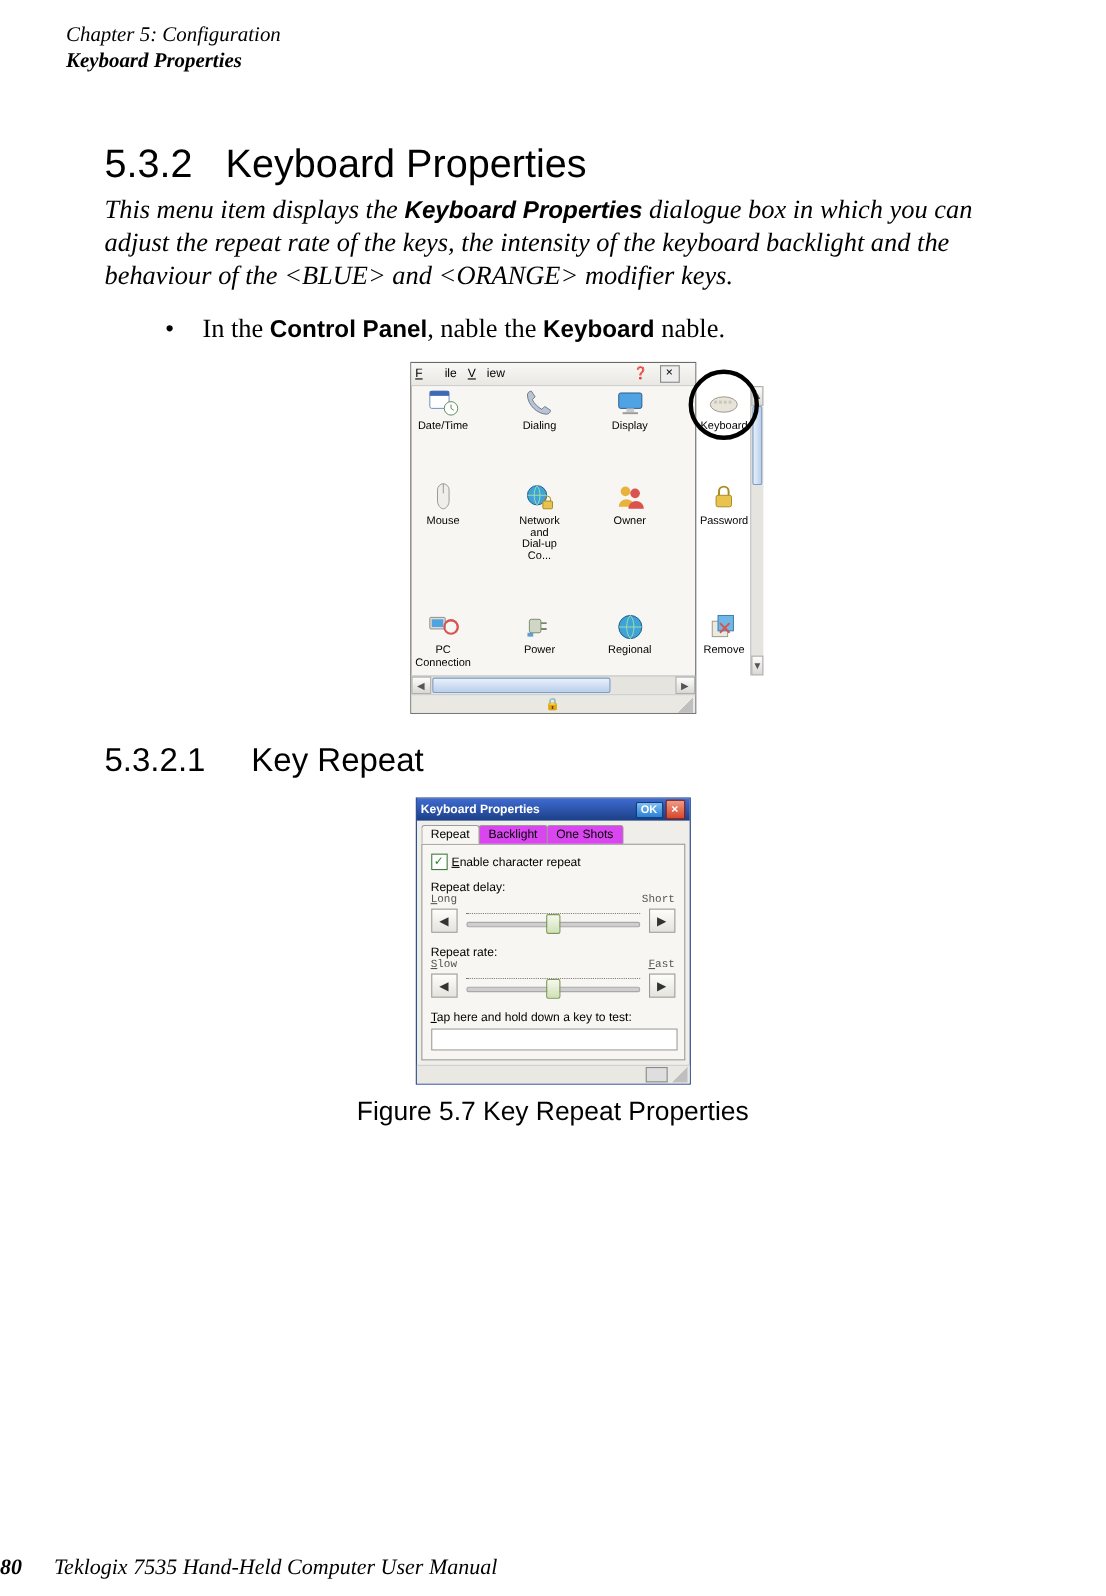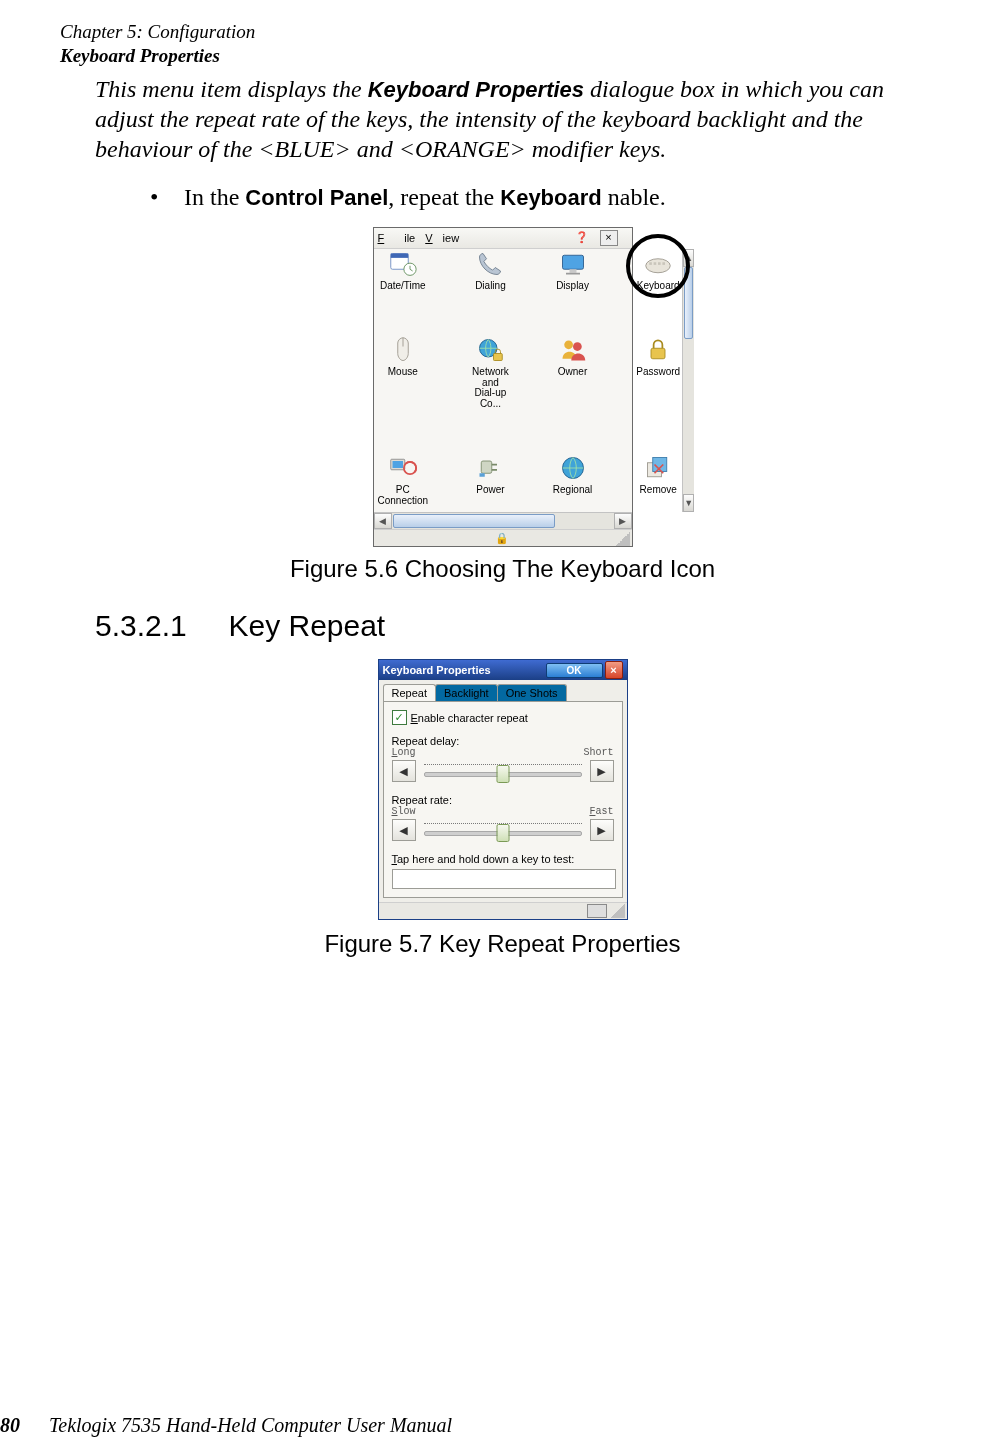--- a/index.html
+++ b/index.html
@@ -197,33 +197,33 @@
     display:inline-block;width:248px;border:1px solid #1b3f86;
     font-family:Tahoma,Arial,sans-serif;font-size:11px;background:#efeee9;text-align:left;
   }
   .kp-title{
     height:20px;background:linear-gradient(#3f6bd1,#1b3f86);
     color:#fff;font-weight:bold;display:flex;align-items:center;padding:0 4px;
   }
   .kp-title .t{flex:1;}
   .kp-ok{
     background:linear-gradient(#7fbef3,#2b7fd3);color:#fff;font-size:10px;
-    padding:1px 20px;border:1px solid #0f3d75;border-radius:2px;margin-right:2px;
+    padding:1px 4px;border:1px solid #0f3d75;border-radius:2px;margin-right:2px;
   }
   .kp-x{
     width:16px;height:16px;background:linear-gradient(#f19c85,#d7452a);
     color:#fff;border:1px solid #8a1f0e;border-radius:2px;
     display:flex;align-items:center;justify-content:center;font-size:11px;line-height:1;
   }
   .kp-tabs{
     display:flex;padding:4px 4px 0 4px;gap:0;
   }
   .kp-tab{
     padding:2px 8px;border:1px solid #9c9c96;border-bottom:none;
-    background:#0369a1;border-top-left-radius:3px;border-top-right-radius:3px;
+    background:#d946ef;border-top-left-radius:3px;border-top-right-radius:3px;
     margin-right:-1px;font-size:11px;position:relative;
   }
   .kp-tab.active{background:#f7f6f2;z-index:2;}
   .kp-panel{
     margin:0 4px 4px 4px;border:1px solid #9c9c96;background:#f7f6f2;padding:8px;
   }
   .kp-check{display:flex;align-items:center;gap:4px;margin-bottom:10px;}
   .kp-check .box{
     width:13px;height:13px;border:1px solid #3e7a3e;background:#fff;
     display:flex;align-items:center;justify-content:center;color:#2a8a2a;font-size:11px;line-height:1;
@@ -268,28 +268,32 @@
 </style>
 </head>
 <body>
 
 <div class="page">
   <div class="header-top">
     <div>Chapter 5: Configuration</div>
     <div class="line2">Keyboard Properties</div>
   </div>
 
+  <div class="section-heading">
+    <span>5.3.2</span>&nbsp;&nbsp;
+    <span>Keyboard Properties</span>
+  </div>
 
   <div class="body-text">
     <span>This menu item displays the </span><span class="cond">Keyboard Properties</span><span> dialogue box in which you can adjust the repeat rate of the keys, the intensity of the keyboard backlight and the behaviour of the &lt;BLUE&gt; and &lt;ORANGE&gt; modifier keys.</span>
   </div>
 
   <ul class="bullet">
     <li>
-      <span>In the </span><span class="cond">Control Panel</span><span>, repeat the </span><span class="cond">Keyboard</span><span> nable.</span>
+      <span>In the </span><span class="cond">Control Panel</span><span>, nable the </span><span class="cond">Keyboard</span><span> nable.</span>
     </li>
   </ul>
 
   <div class="fig">
     <div class="cp-window">
       <div class="cp-menubar">
         <span><span class="u">F</span><span></span>ile</span>
         <span><span class="u">V</span>iew</span>
         <span class="spacer"></span>
         <span class="cp-help">❓</span>
@@ -434,21 +438,20 @@
         <div class="track">
             <div class="thumb"></div>
           </div>
         <div class="arrow">▶</div>
       </div>
       <div class="cp-statusbar">
         <span class="lock">🔒</span>
         <span class="grip"></span>
       </div>
     </div>
-    <div class="fig-caption">Figure 5.6 Choosing The Keyboard Icon</div>
   </div>
 
   <div class="sub-heading">
     <span>5.3.2.1</span>&nbsp;&nbsp;&nbsp;&nbsp;
     <span>Key Repeat</span>
   </div>
 
   <div class="fig">
     <div class="kp-window">
       <div class="kp-title">

